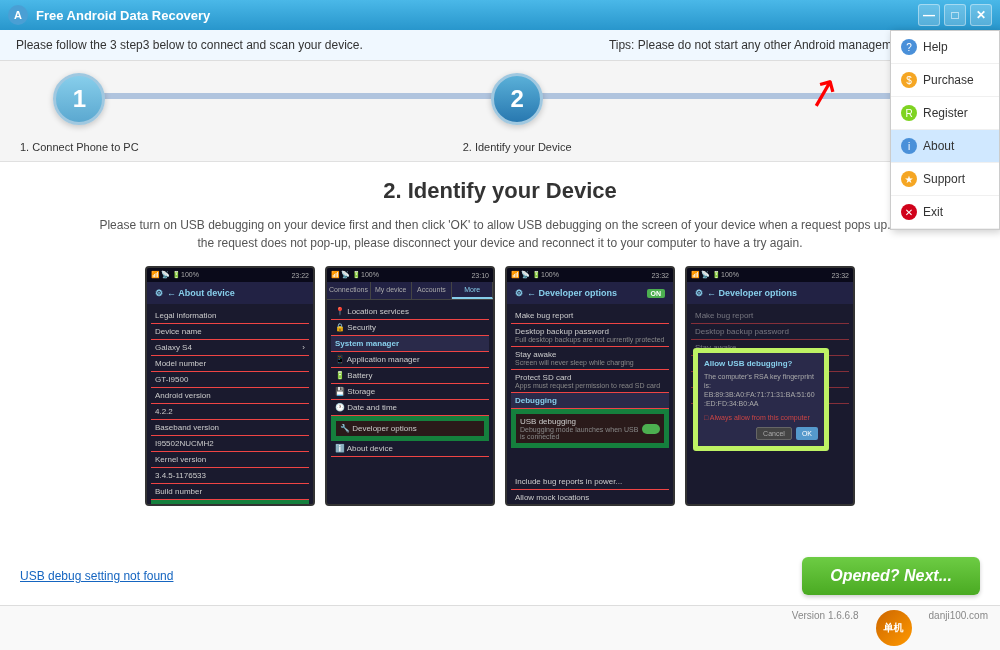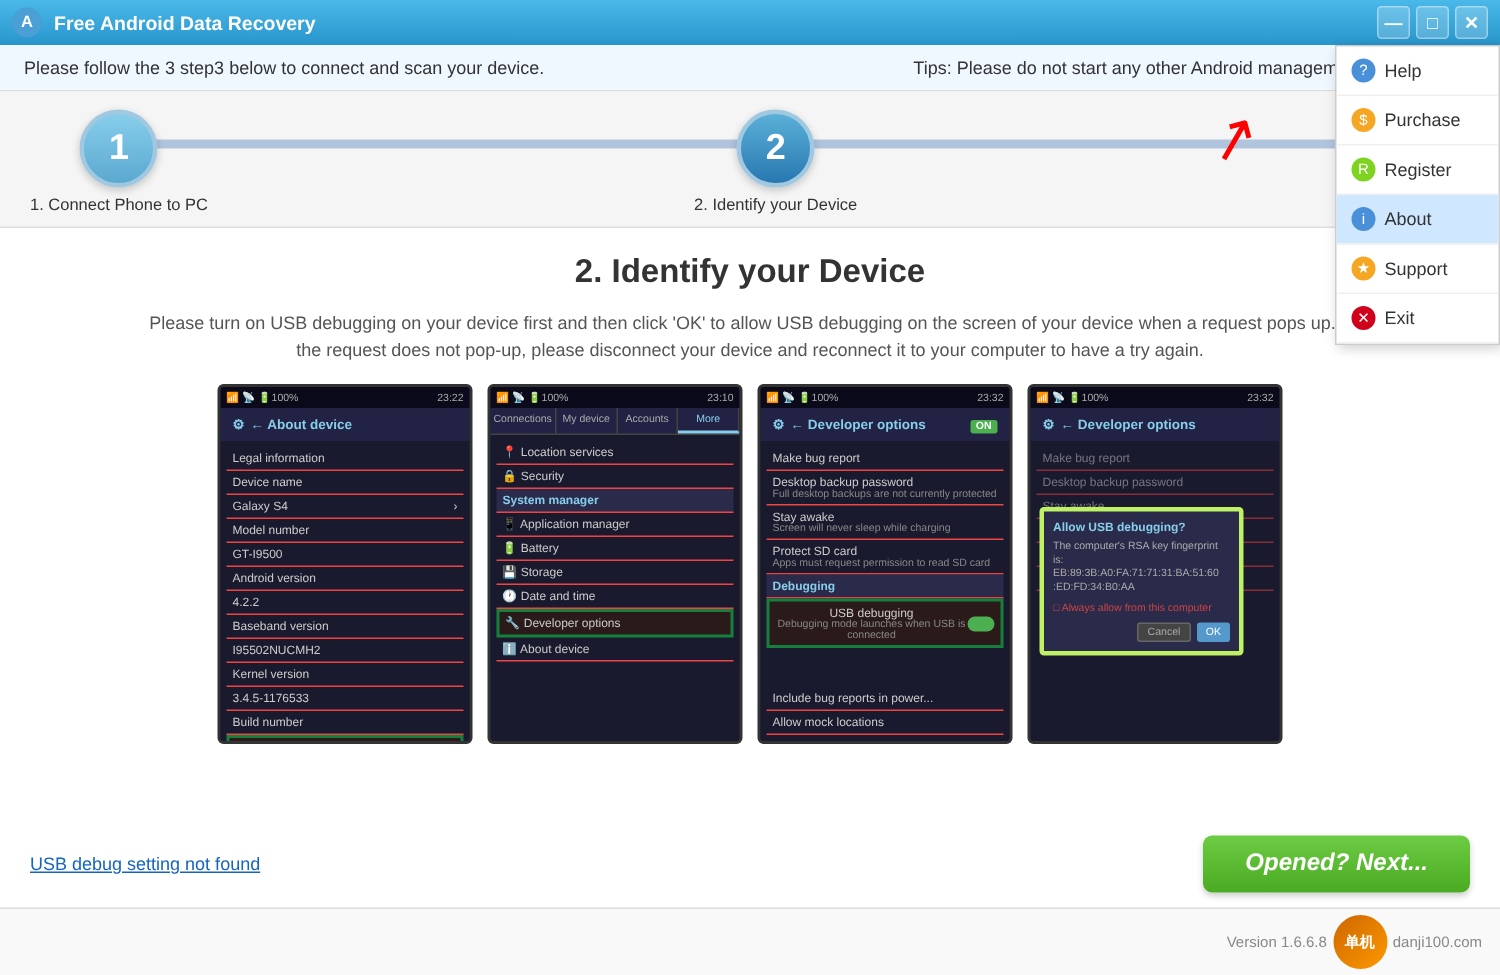--- a/index.html
+++ b/index.html
@@ -98,21 +98,21 @@
       display: flex; align-items: center; justify-content: center;
       font-size: 24px; font-weight: bold; color: white;
       box-shadow: 0 2px 6px rgba(0,0,0,0.2);
     }
     .step-circle.active {
       background: linear-gradient(to bottom, #5ab0d8, #2878b0);
     }
     .step-label {
       font-size: 11px;
       color: #333;
-      margin-top: 6px;
+      margin-top: 16px;
       text-align: center;
       max-width: 130px;
     }
 
     
     .red-arrow {
       position: absolute;
       top: 8px;
       right: 160px;
       color: red;
@@ -196,23 +196,22 @@
       justify-content: space-between;
       align-items: center;
     }
     .phone-row.section-header {
       background: #2a2a4a;
       color: #87ceeb;
       font-weight: bold;
       font-size: 8px;
     }
     .phone-row.highlighted {
-      border: 2px solid #15803d;
+      border: 5px solid #15803d;
       background: #2a1a1a;
-      text-align: center;
     }
 
     
     .bottom-area {
       display: flex;
       align-items: center;
       justify-content: space-between;
       padding: 0 20px 10px;
     }
     .usb-link {
@@ -230,28 +229,28 @@
       font-size: 16px;
       font-weight: bold;
       cursor: pointer;
       box-shadow: 0 2px 4px rgba(0,0,0,0.2);
       font-style: italic;
     }
 
     
     .footer {
       display: flex;
-      align-items: center;
+      align-items: flex-start;
       justify-content: flex-end;
       padding: 4px 12px;
       border-top: 1px solid #ddd;
       background: #f9f9f9;
       font-size: 10px;
       color: #888;
-      gap: 4px;
+      gap: 17px;
     }
     .footer-logo {
       width: 36px; height: 36px;
       border-radius: 50%;
       background: linear-gradient(135deg, #cc6600, #ff9900);
       display: flex; align-items: center; justify-content: center;
       font-size: 10px; color: white; font-weight: bold;
     }
 
     
@@ -314,21 +313,21 @@
       position: relative;
     }
 
     
     .dialog-box {
       position: absolute;
       top: 80px;
       left: 6px;
       right: 24px;
       background: #2a2a4a;
-      border: 3px solid #bef264;
+      border: 5px solid #bef264;
       border-radius: 3px;
       padding: 6px;
       font-size: 7px;
       color: #ccc;
     }
     .dialog-title { color: #87ceeb; font-size: 8px; font-weight: bold; margin-bottom: 4px; }
     .dialog-text { font-size: 7px; color: #aaa; margin-bottom: 6px; line-height: 1.3; }
     .dialog-checkbox { color: #cc4444; font-size: 7px; margin-bottom: 6px; }
     .dialog-buttons { display: flex; justify-content: flex-end; gap: 4px; }
     .dialog-btn { padding: 2px 6px; font-size: 7px; border-radius: 2px; }

